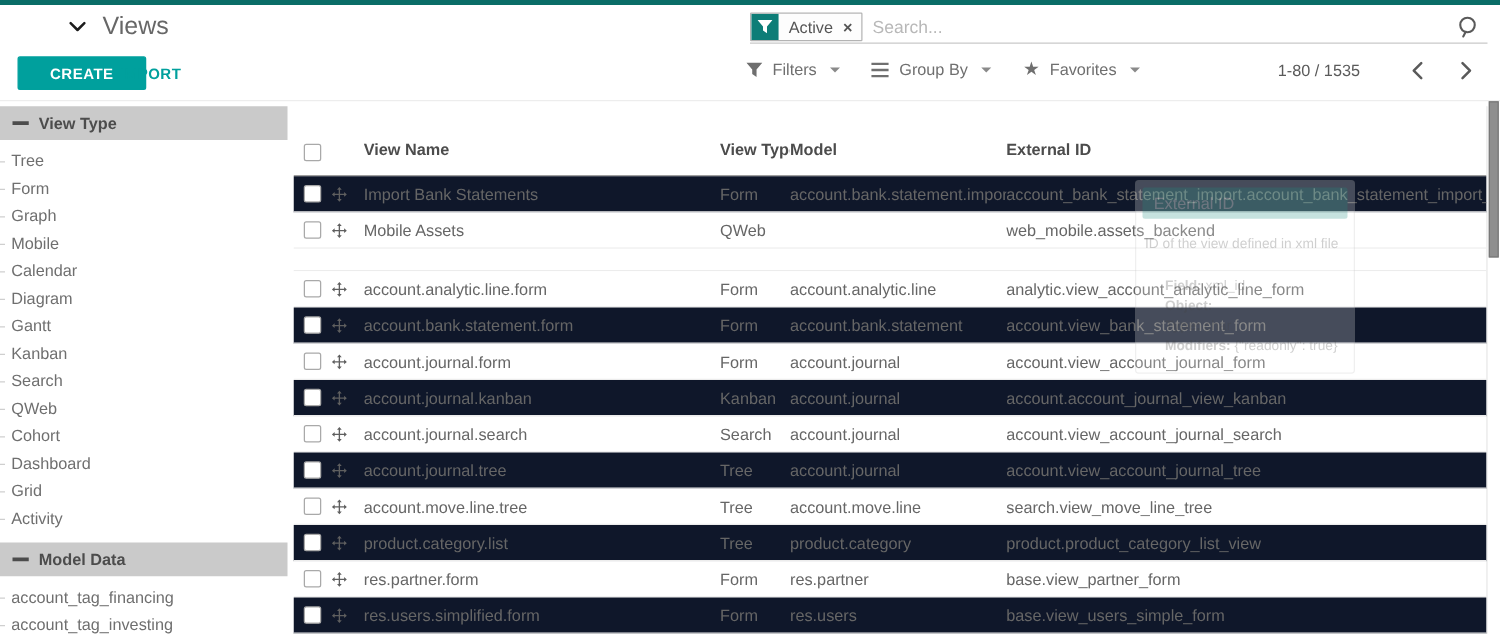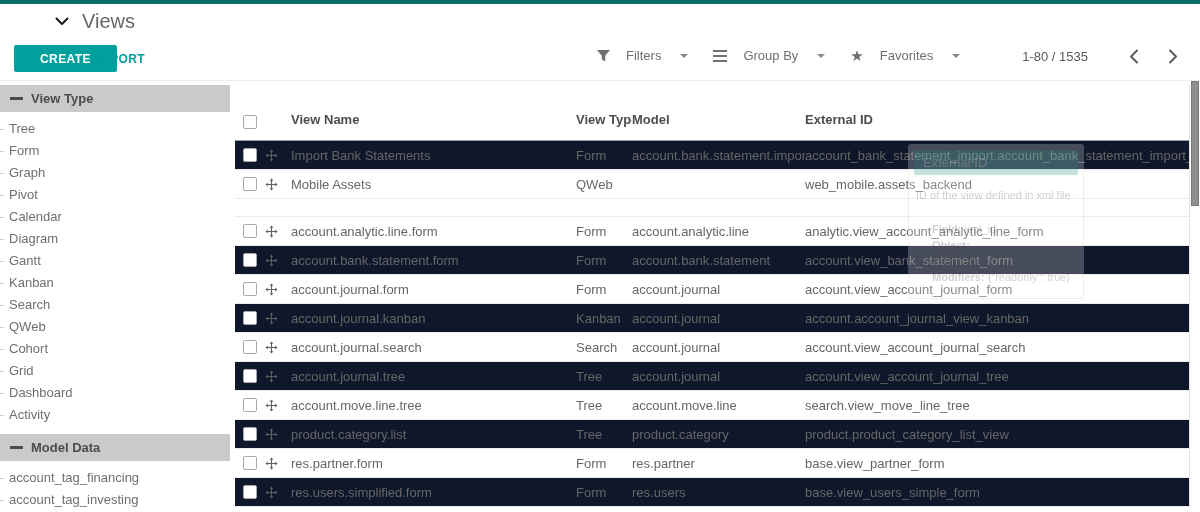--- a/index.html
+++ b/index.html
@@ -29,21 +29,21 @@
 
   
   .btn-create { position:absolute; left:14px; top:45px; height:27px; padding:0 25px;
     background:var(--primary,#00a09d); border:1px solid var(--primary,#00a09d); border-radius:2px;
     color:#fff; font-family:inherit; font-size:12px; font-weight:700; letter-spacing:.4px; cursor:pointer; }
   .btn-import { position:absolute; left:96px; top:45px; height:27px; background:none; border:none;
     color:var(--primary,#00a09d); font-family:inherit; font-size:12px; font-weight:700; letter-spacing:.4px; cursor:pointer; }
 
   
   .menus { position:absolute; left:597px; top:48px; display:flex; gap:25px; }
-  .menu { display:flex; align-items:center; gap:16px; font-size:13px; color:#6f6f6f; cursor:pointer; }
+  .menu { display:flex; align-items:center; gap:8px; font-size:13px; color:#6f6f6f; cursor:pointer; }
   .m-star { font-size:15px; line-height:1; color:#6f6f6f; }
   .caret { width:0; height:0; border-left:4px solid transparent; border-right:4px solid transparent; border-top:4px solid #8a8a8a; margin-left:3px; }
 
   
   .pager { position:absolute; right:14px; top:49px; display:flex; align-items:flex-start; gap:12px; font-size:13px; color:#5a5a5a; }
   .pager-value { margin-right:20px; }
   .pager-btn { display:flex; align-items:center; justify-content:center; width:27px; cursor:pointer; }
 
   
   .content { position:absolute; left:0; top:80px; width:1200px; height:432px; border-top:1px solid #ededed; }
@@ -99,20 +99,38 @@
 
   <div class="breadcrumb">
     <span class="bc-chevron">
       <svg width="14" height="9" viewBox="0 0 14 9" fill="none" stroke="#1c1c1c" stroke-width="2" stroke-linecap="round" stroke-linejoin="round">
           <polyline points="1.5,1.5 7,7 12.5,1.5"></polyline>
         </svg>
     </span>
     <span class="page-title">Views</span>
   </div>
 
+  <div class="searchview">
+    <div class="facet">
+      <span class="facet-icon">
+        <svg width="12" height="11" viewBox="0 0 12 11">
+            <path d="M0 0 H12 L7.6 5.2 V10.6 L4.4 8.4 V5.2 Z" fill="#ffffff"></path>
+          </svg>
+      </span>
+      <span class="facet-label">Active</span>
+      <span class="facet-remove">×</span>
+    </div>
+    <input class="search-input" placeholder="Search..." style="">
+    <span class="search-icon">
+      <svg width="19" height="19" viewBox="0 0 19 19" fill="none" stroke="#5a5a5a" stroke-width="1.7" stroke-linecap="round">
+          <circle cx="9" cy="8" r="5.8"></circle>
+          <line x1="7.6" y1="13.4" x2="5.6" y2="17.2"></line>
+        </svg>
+    </span>
+  </div>
 
   <button class="btn-create">CREATE</button>
   <button class="btn-import">IMPORT</button>
 
   <div class="menus">
     <div class="menu">
       <span style="display:flex;">
         <svg width="13" height="12" viewBox="0 0 12 11">
             <path d="M0 0 H12 L7.6 5.2 V10.6 L4.4 8.4 V5.2 Z" fill="#6f6f6f"></path>
           </svg>
@@ -155,30 +173,30 @@
   <div class="content">
     <aside class="sidebar">
         <div class="sb-header">
     <span class="dash-icon"></span>
     <span class="sb-title">View Type</span>
   </div>
         <div class="sb-items">
           <div class="sb-item">Tree</div>
           <div class="sb-item">Form</div>
           <div class="sb-item">Graph</div>
-          <div class="sb-item">Pivot</div>
+          <div class="sb-item">Mobile</div>
           <div class="sb-item">Calendar</div>
           <div class="sb-item">Diagram</div>
           <div class="sb-item">Gantt</div>
           <div class="sb-item">Kanban</div>
           <div class="sb-item">Search</div>
           <div class="sb-item">QWeb</div>
           <div class="sb-item">Cohort</div>
+          <div class="sb-item">Dashboard</div>
           <div class="sb-item">Grid</div>
-          <div class="sb-item">Dashboard</div>
           <div class="sb-item">Activity</div>
         </div>
         <div class="sb-header">
     <span class="dash-icon"></span>
     <span class="sb-title">Model Data</span>
   </div>
         <div class="sb-items">
           <div class="sb-item">account_tag_financing</div>
           <div class="sb-item">account_tag_investing</div>
         </div>

